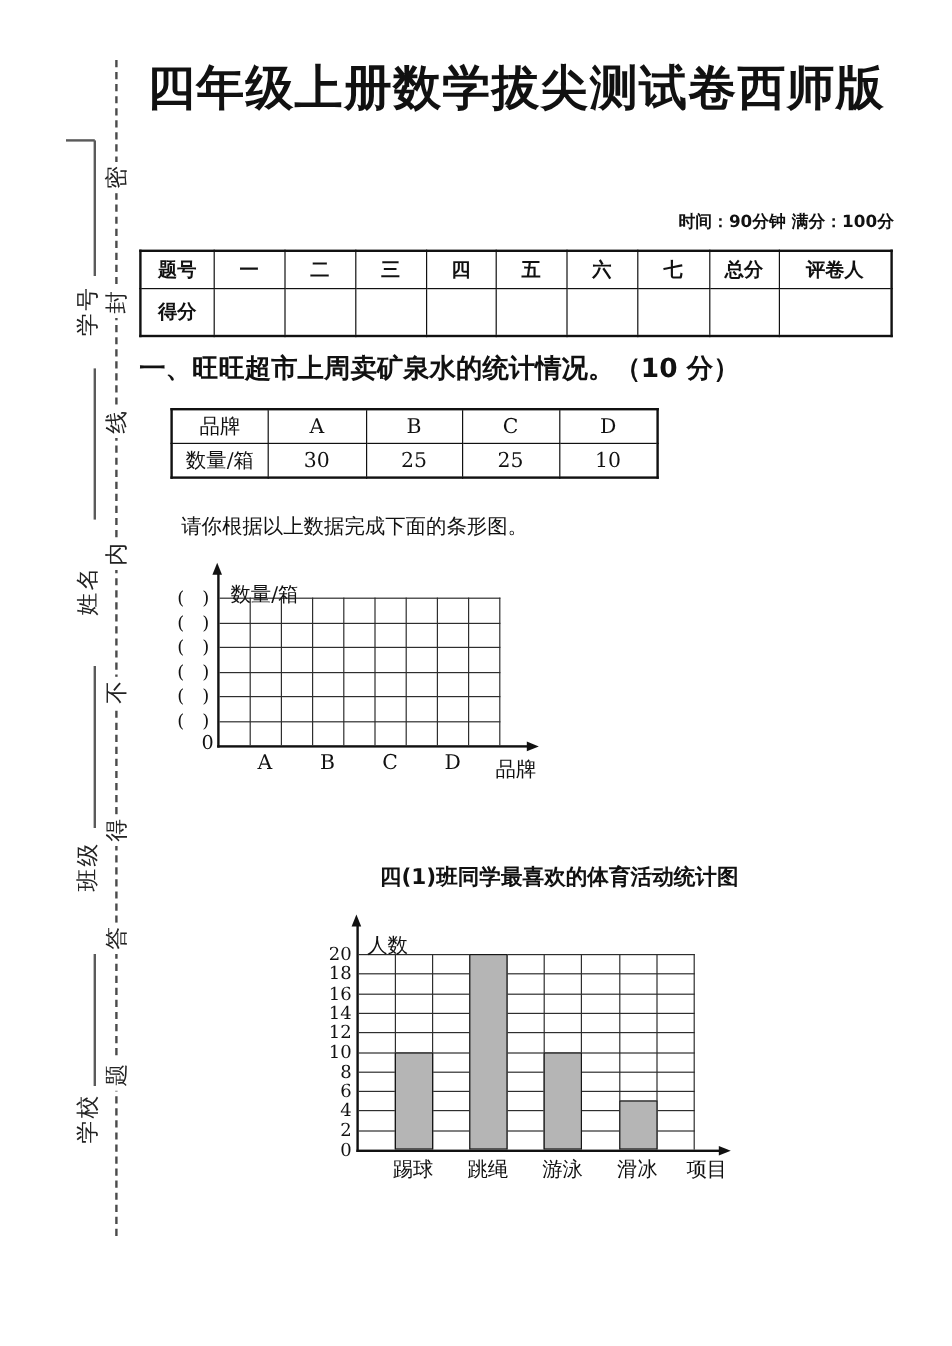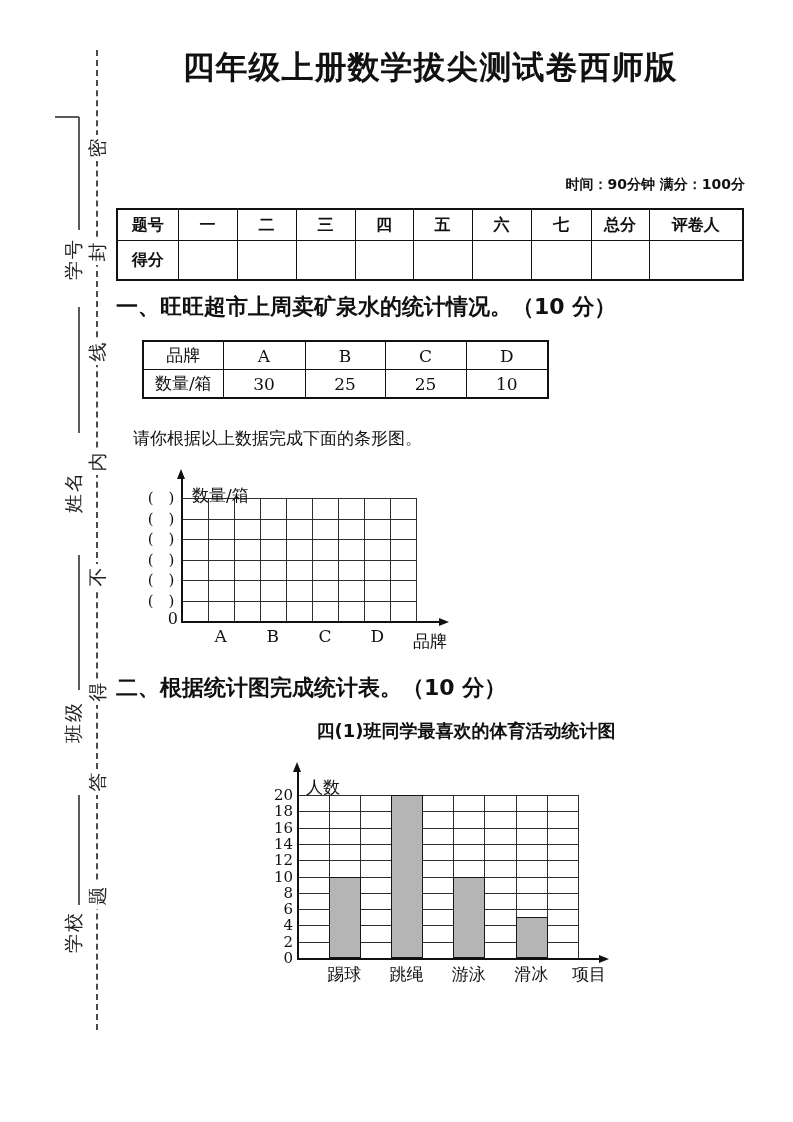--- a/index.html
+++ b/index.html
@@ -23,21 +23,21 @@
           font-size:19px;letter-spacing:2px;color:#222;}
   .fieldline{position:absolute;width:2px;background:#5a5a5a;}
   table{border-collapse:collapse;table-layout:fixed;position:absolute;background:#fff;}
   td{border:1.5px solid #111;text-align:center;padding:0;overflow:hidden;margin-top:20px;}
   #score-table{left:116px;top:208px;width:626px;border:2px solid #111;font-size:16px;font-weight:600;}
   #score-table tr:nth-child(1) td{height:30px;}
   #score-table tr:nth-child(2) td{height:38px;}
   #brand-table{left:142px;top:340px;width:405px;border:2px solid #111;
           font-family:"DejaVu Serif",serif;font-size:17px;}
   #brand-table td{height:27px;}
-  .h-title{left:115px;top:46px;width:630px;font-size:32px;font-weight:bold;letter-spacing:1px;}
+  .h-title{left:115px;top:46px;width:630px;font-size:40px;font-weight:bold;letter-spacing:1px;}
   .h-sub{left:115px;top:110px;width:630px;font-size:35px;font-weight:bold;}
   .h-meta{left:345px;top:176px;width:400px;text-align:right;font-size:14px;font-weight:600;}
   .sec-head{font-size:22px;font-weight:bold;}
   .chart-layer{position:absolute;left:0;top:0;width:793px;height:1122px;pointer-events:none;}
 </style>
 </head>
 <body>
 
 <div class="page">
 
@@ -127,21 +127,21 @@
         <tr>
           <td>数量/箱</td>
           <td>30</td>
           <td>25</td>
           <td>25</td>
           <td>10</td>
         </tr>
       </tbody>
   </table>
 
-  <div class="abs serif" style="left:133px;top:427px;width:400px;font-size:17px;">请你根据以上数据完成下面的条形图。</div>
+  <div class="abs serif" style="left:151px;top:427px;width:400px;font-size:17px;">请你根据以上数据完成下面的条形图。</div>
 
   <div class="chart-layer" id="chart1">
       <div class="hline abs" style="left: 182.5px; top: 498px; width: 234.9px; height: 1px;"></div>
       <div class="hline abs" style="left: 182.5px; top: 518.5px; width: 234.9px; height: 1px;"></div>
       <div class="hline abs" style="left: 182.5px; top: 539px; width: 234.9px; height: 1px;"></div>
       <div class="hline abs" style="left: 182.5px; top: 559.5px; width: 234.9px; height: 1px;"></div>
       <div class="hline abs" style="left: 182.5px; top: 580px; width: 234.9px; height: 1px;"></div>
       <div class="hline abs" style="left: 182.5px; top: 600.5px; width: 234.9px; height: 1px;"></div>
       <div class="vline abs" style="left: 207.6px; top: 498px; width: 1px; height: 123px;"></div>
       <div class="vline abs" style="left: 233.7px; top: 498px; width: 1px; height: 123px;"></div>
@@ -164,21 +164,20 @@
       <div class="serif abs" style="left: 144px; top: 571px; width: 34px; text-align: center; font-size: 15px;">(　)</div>
       <div class="serif abs" style="left: 144px; top: 591.5px; width: 34px; text-align: center; font-size: 15px;">(　)</div>
       <div class="serif abs" style="left: 160px; top: 609px; width: 18px; text-align: right; font-size: 16px;">0</div>
       <div class="serif abs" style="left: 200.65px; top: 626px; width: 40px; text-align: center; font-size: 17px;">A</div>
       <div class="serif abs" style="left: 252.85px; top: 626px; width: 40px; text-align: center; font-size: 17px;">B</div>
       <div class="serif abs" style="left: 305.05px; top: 626px; width: 40px; text-align: center; font-size: 17px;">C</div>
       <div class="serif abs" style="left: 357.25px; top: 626px; width: 40px; text-align: center; font-size: 17px;">D</div>
       <div class="serif abs" style="left: 413px; top: 630px; font-size: 17px;">品牌</div>
     </div>
 
-  <div class="abs sec-head" style="left:116px;top:673px;width:460px;">二、根据统计图完成统计表。（10 分）</div>
   <div class="abs ctr" style="left:266px;top:719px;width:400px;font-size:18px;font-weight:bold;">四(1)班同学最喜欢的体育活动统计图</div>
 
   <div class="chart-layer" id="chart2">
       <div class="hline abs" style="left: 298.5px; top: 795px; width: 280.35px; height: 1px;"></div>
       <div class="hline abs" style="left: 298.5px; top: 811.3px; width: 280.35px; height: 1px;"></div>
       <div class="hline abs" style="left: 298.5px; top: 827.6px; width: 280.35px; height: 1px;"></div>
       <div class="hline abs" style="left: 298.5px; top: 843.9px; width: 280.35px; height: 1px;"></div>
       <div class="hline abs" style="left: 298.5px; top: 860.2px; width: 280.35px; height: 1px;"></div>
       <div class="hline abs" style="left: 298.5px; top: 876.5px; width: 280.35px; height: 1px;"></div>
       <div class="hline abs" style="left: 298.5px; top: 892.8px; width: 280.35px; height: 1px;"></div>

